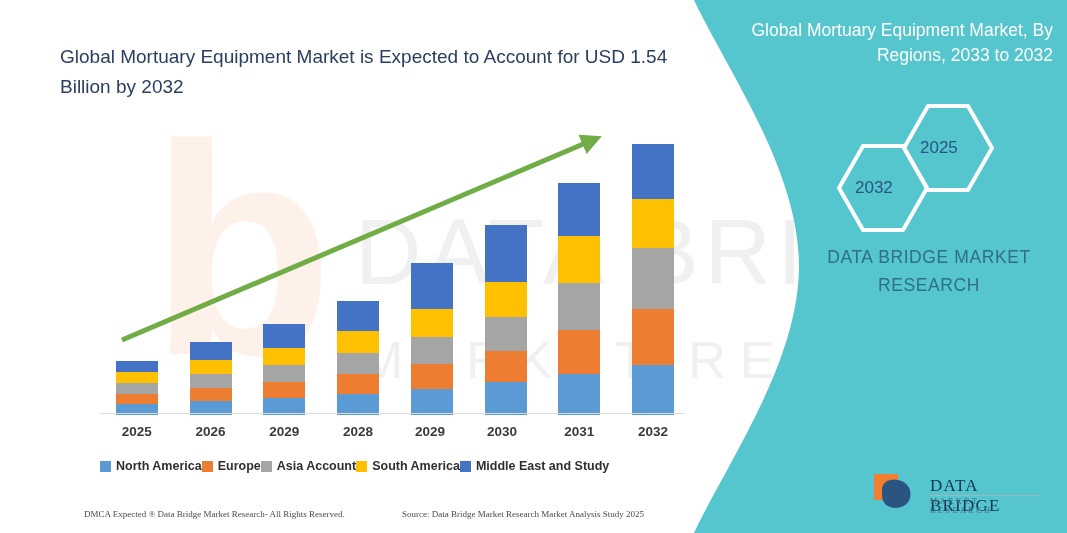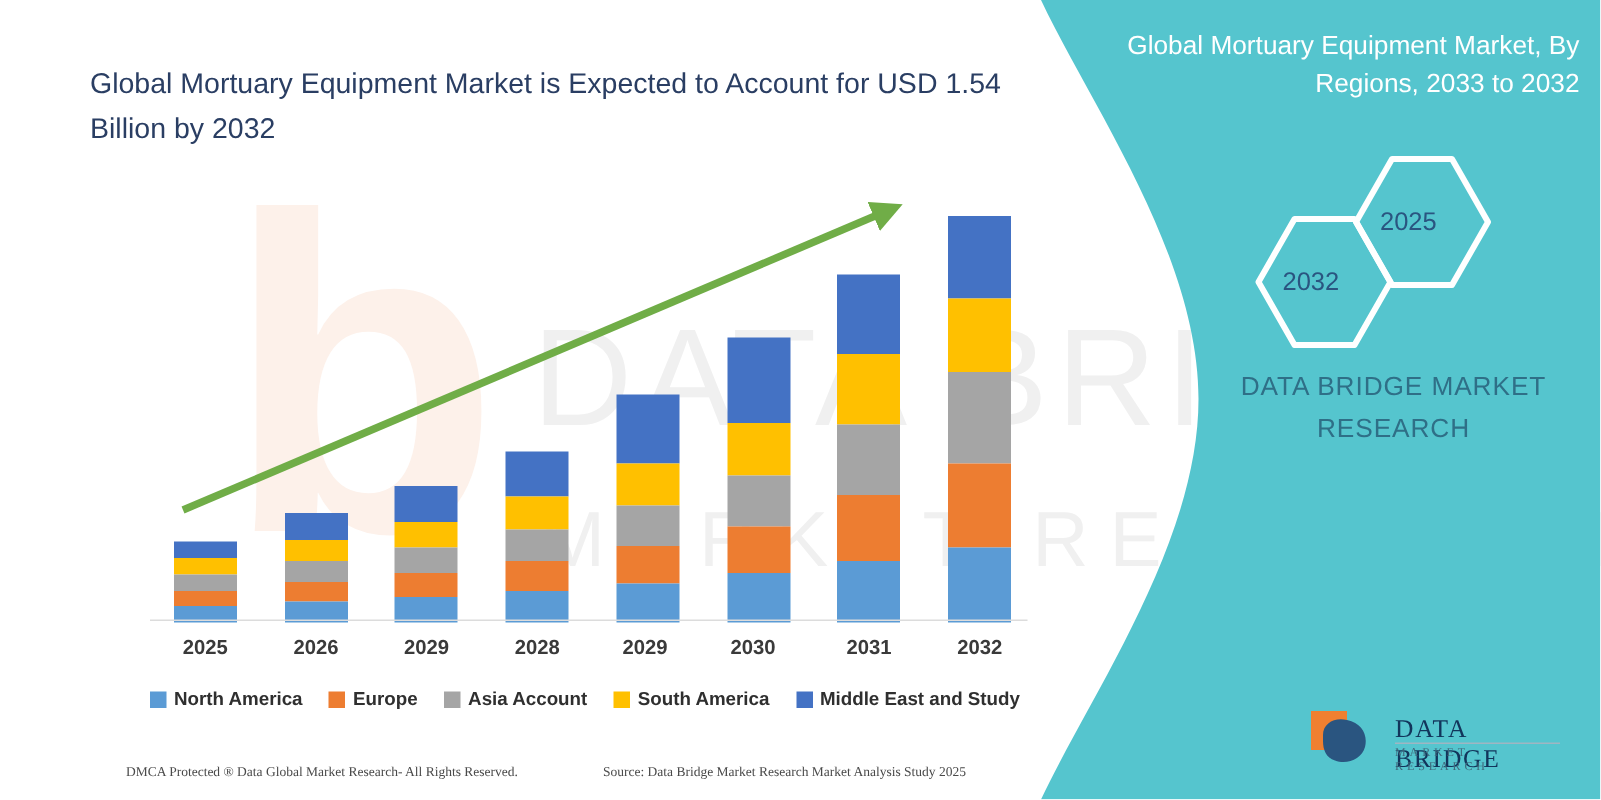--- a/index.html
+++ b/index.html
@@ -110,21 +110,21 @@
     left:100px;top:424px;width:590px;height:20px;
   }
   .xlab{
     position:absolute;width:70px;text-align:center;
     color:#3a3a3a;font-size:13.5px;font-weight:700;
   }
 
   #legend{
     position:absolute;z-index:3;
     left:100px;top:459px;width:580px;
-    display:flex;align-items:center;justify-content:space-between;
+    display:flex;align-items:center;justify-content:flex-start;
   }
   .leg-item{display:flex;align-items:center;gap:5px;}
   .leg-swatch{width:11px;height:11px;display:block;}
   .leg-text{color:#2f2f2f;font-size:12.5px;font-weight:700;white-space:nowrap;}
 
   #arrow{position:absolute;z-index:3;left:100px;top:115px;}
 
   
   #footer-left{
     position:absolute;z-index:3;left:84px;top:509px;
@@ -244,21 +244,21 @@
     <div class="leg-item">
       <span class="leg-swatch" style="background: rgb(255, 192, 0);"></span>
       <span class="leg-text">South America</span>
     </div>
     <div class="leg-item">
       <span class="leg-swatch" style="background: rgb(68, 114, 196);"></span>
       <span class="leg-text">Middle East and Study</span>
     </div>
   </div>
 
-<div id="footer-left">DMCA Protected ® Data Global Market Research-  All Rights Reserved.</div>
+<div id="footer-left">DMCA Expected ® Data Bridge Market Research-  All Rights Reserved.</div>
 <div id="footer-right">Source: Data Bridge Market Research  Market Analysis Study 2025</div>
 
 <div id="teal-panel">
   <svg width="400" height="533" viewBox="0 0 400 533">
     <path id="teal-shape" d="M 400 0 L 27 0 C 60 70 132 170 132 266 C 132 362 60 463 27 533 L 400 533 Z" fill="#55c5ce"></path>
   </svg>
 </div>
 
 <div id="panel-title">Global Mortuary Equipment Market, By Regions, 2033 to 2032</div>
 

